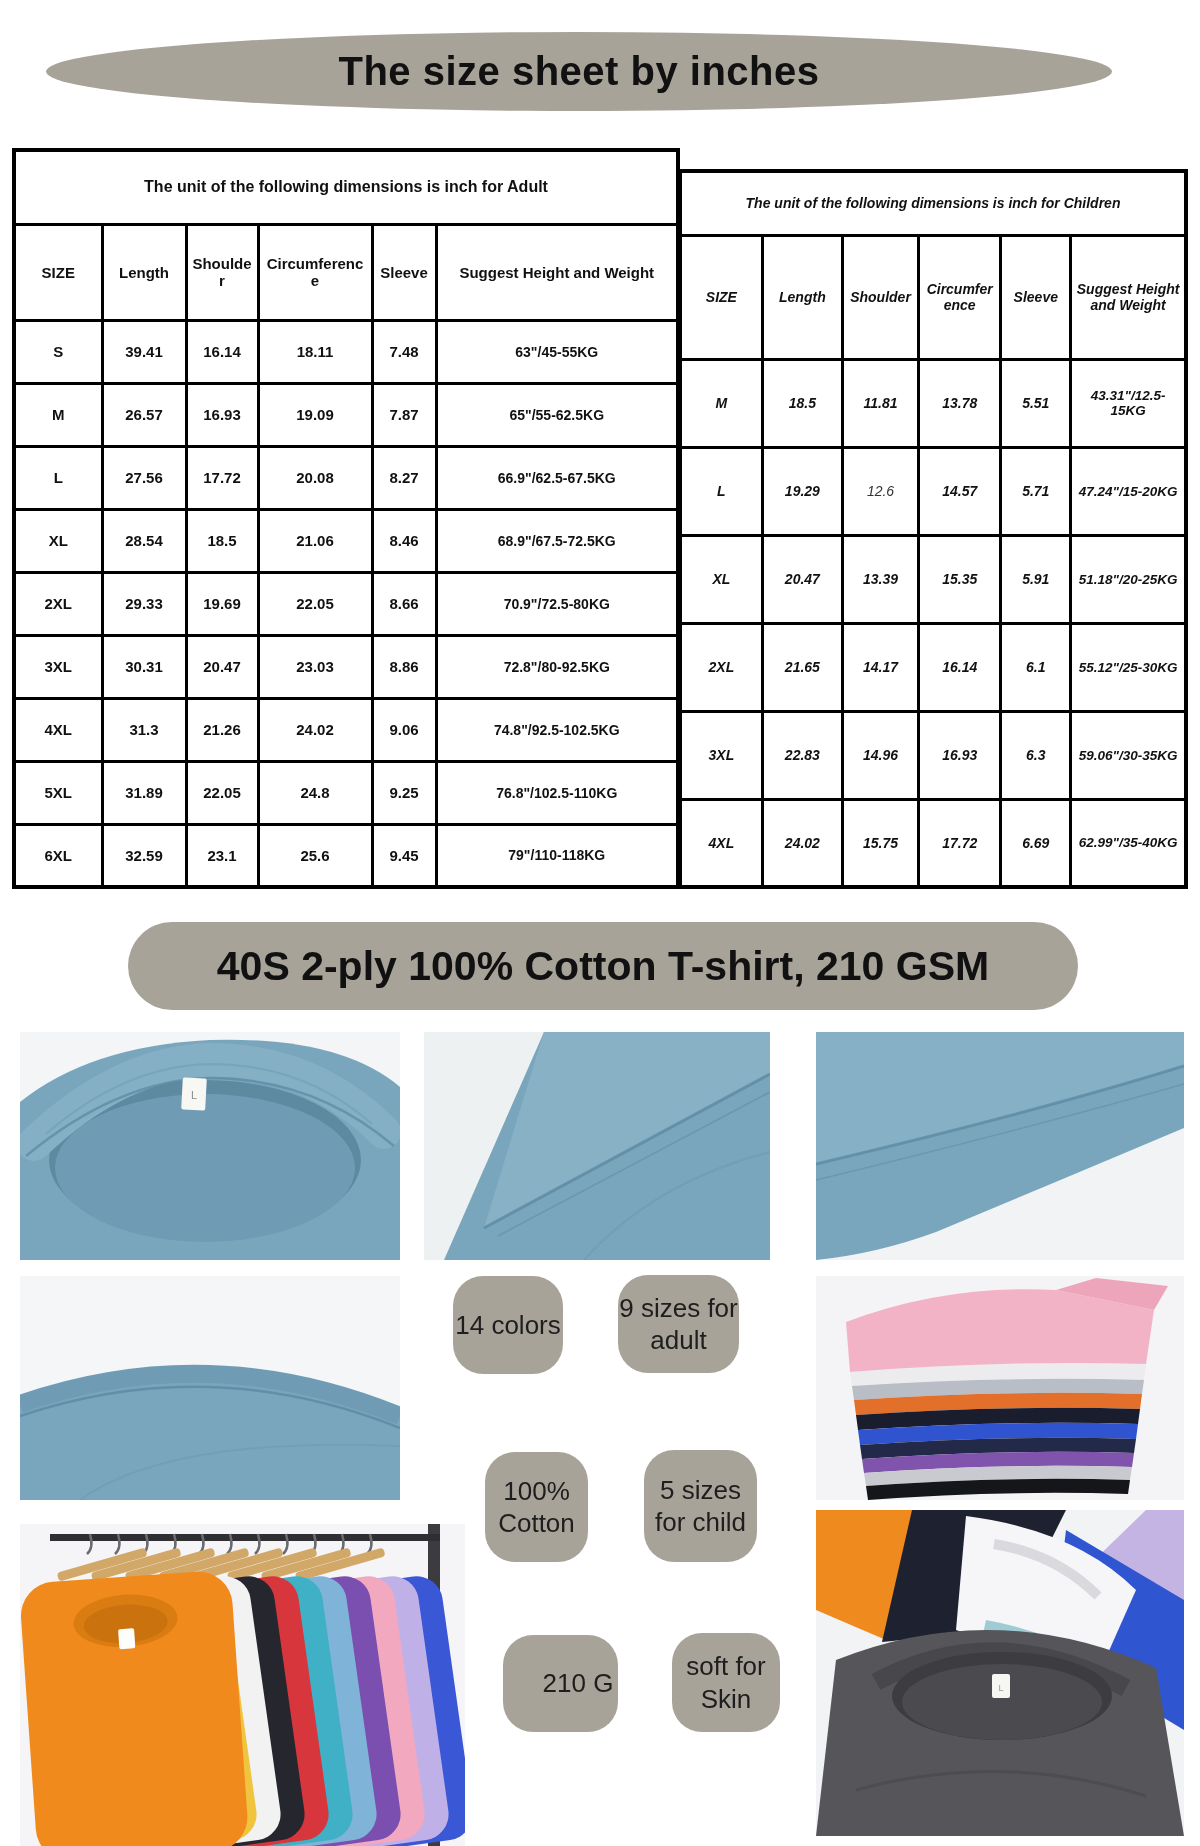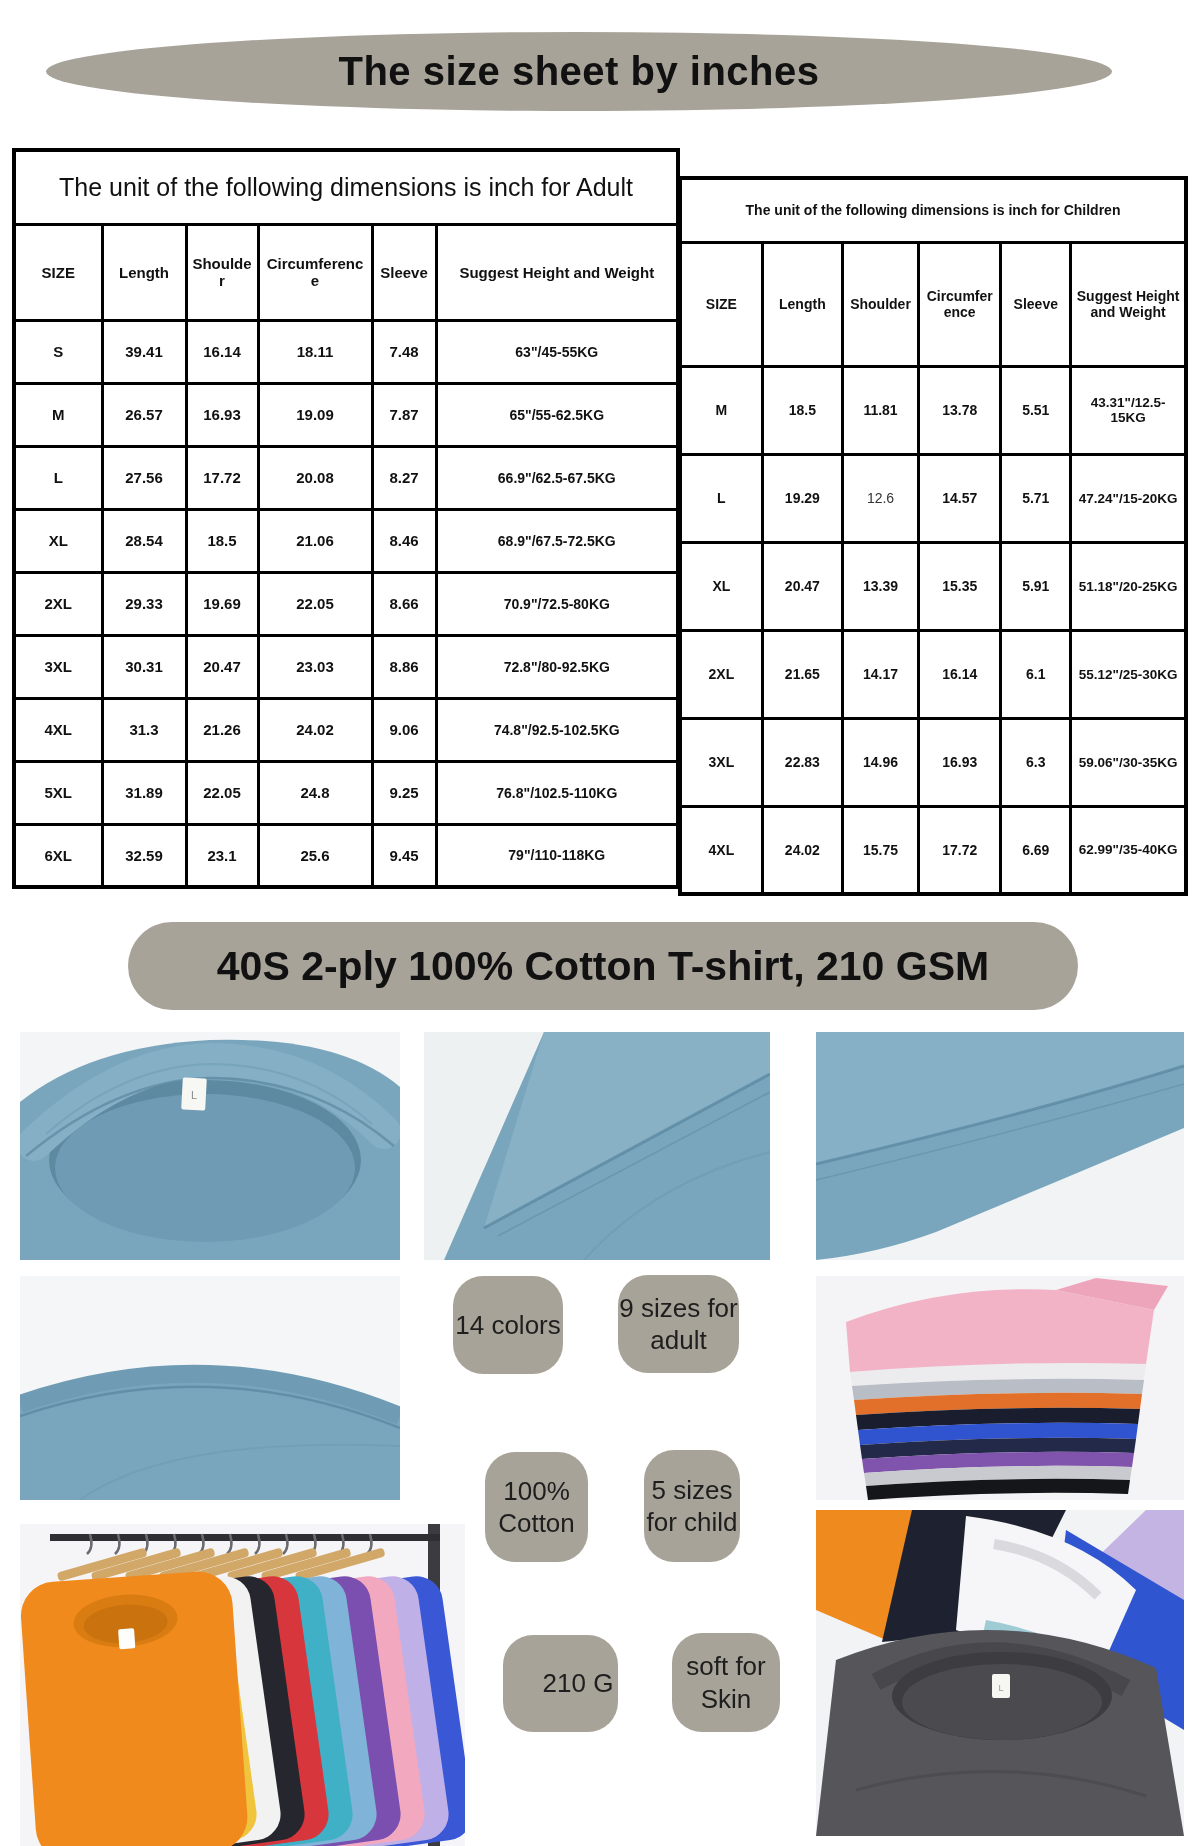--- a/index.html
+++ b/index.html
@@ -18,26 +18,26 @@
   
   table.tbl {
     position:absolute; border-collapse:collapse; table-layout:fixed;
     background:#ffffff; border:4px solid #000;
   }
   table.tbl th, table.tbl td {
     border:3px solid #000; text-align:center; vertical-align:middle;
     overflow-wrap:anywhere; word-break:break-word; padding:2px 3px; color:#111;
   }
   table.adult { left:12px; top:148px; width:664px; }
-  .adult .title-row th { height:74px; font-size:25px; font-weight:400; overflow-wrap:normal; }
+  .adult .title-row th { height:74px; font-size:16px; font-weight:700; overflow-wrap:normal; }
   .adult .head-row th  { height:96px; font-size:15px; font-weight:700; }
   .adult tbody tr { height:63px; }
   .adult tbody td { font-size:15px; font-weight:700; }
   .adult tbody td:last-child { font-size:14px; }
-  table.children { left:678px; top:176px; width:510px; }
+  table.children { left:678px; top:169px; width:510px;font-style:italic; }
   .children .title-row th { height:64px; font-size:14px; font-weight:700; overflow-wrap:normal; }
   .children .head-row th  { height:124px; font-size:14px; font-weight:700; }
   .children tbody tr { height:88px; }
   .children tbody td { font-size:14px; font-weight:700; }
   .children tbody td:last-child { font-size:13.5px; }
   
   .children tbody tr:nth-child(2) td:nth-child(3) { font-weight:400; color:#333; }
   
   .pill {
     position:absolute; left:128px; top:922px; width:950px; height:88px;
@@ -371,21 +371,21 @@
 
   <div class="fbadge" style="left:453px; top:1276px; width:110px; height:98px;">
     <span>14 colors</span>
   </div>
   <div class="fbadge" style="left:618px; top:1275px; width:121px; height:98px;">
     <span>9 sizes for adult</span>
   </div>
   <div class="fbadge" style="left:485px; top:1452px; width:103px; height:110px;">
     <span>100% Cotton</span>
   </div>
-  <div class="fbadge" style="left:644px; top:1450px; width:96px; height:112px;">
+  <div class="fbadge" style="left:644px; top:1450px; width:113px; height:112px;">
     <span>5 sizes for child</span>
   </div>
   <div class="fbadge" style="left:503px; top:1635px; width:115px; height:97px;padding-left:35px;">
     <span>210 G</span>
   </div>
   <div class="fbadge" style="left:672px; top:1633px; width:108px; height:99px;">
     <span>soft for Skin</span>
   </div>
 
 </div>

